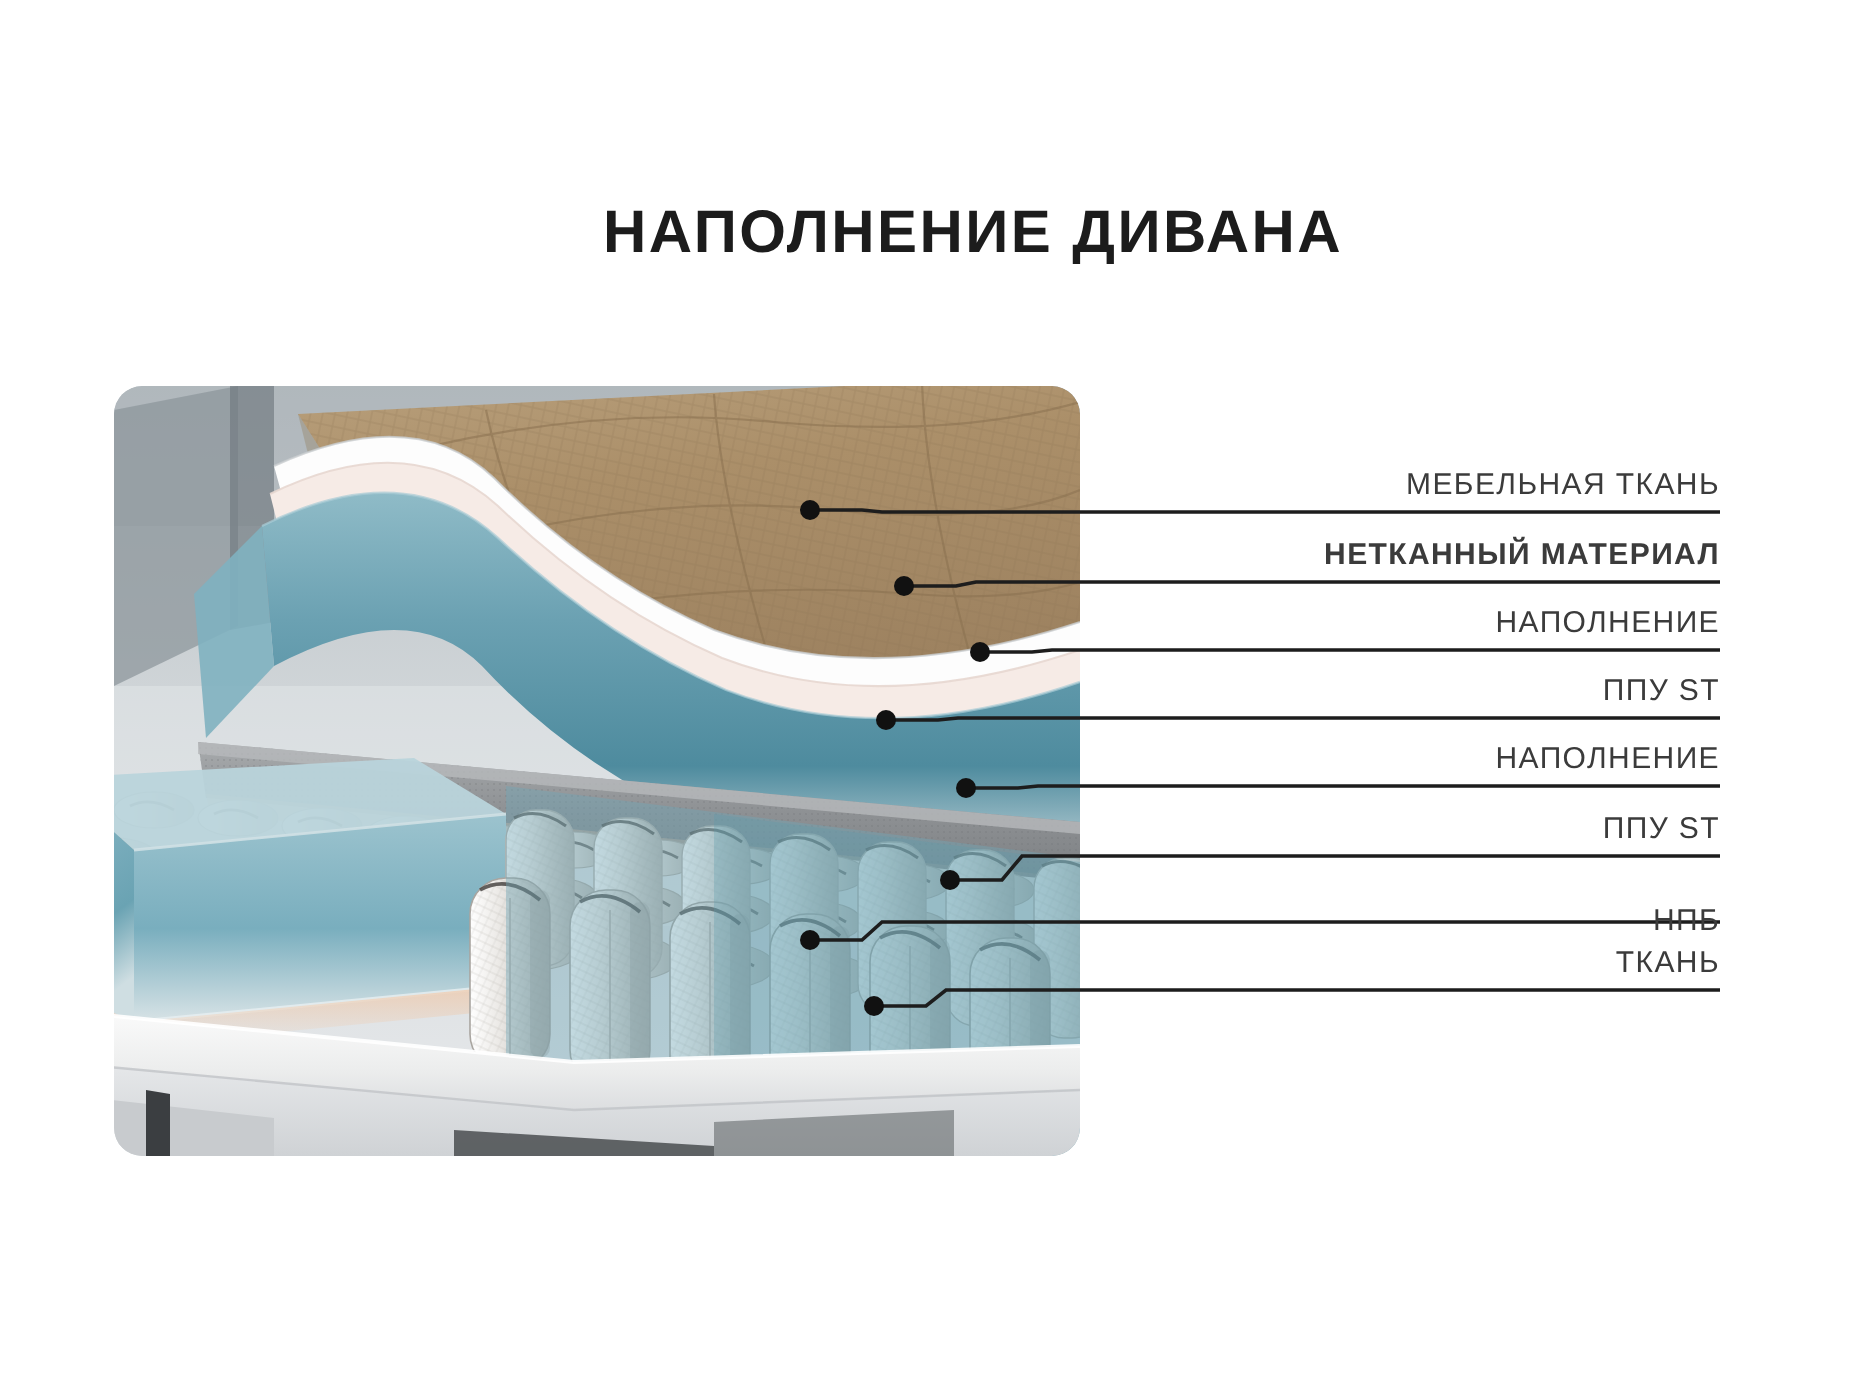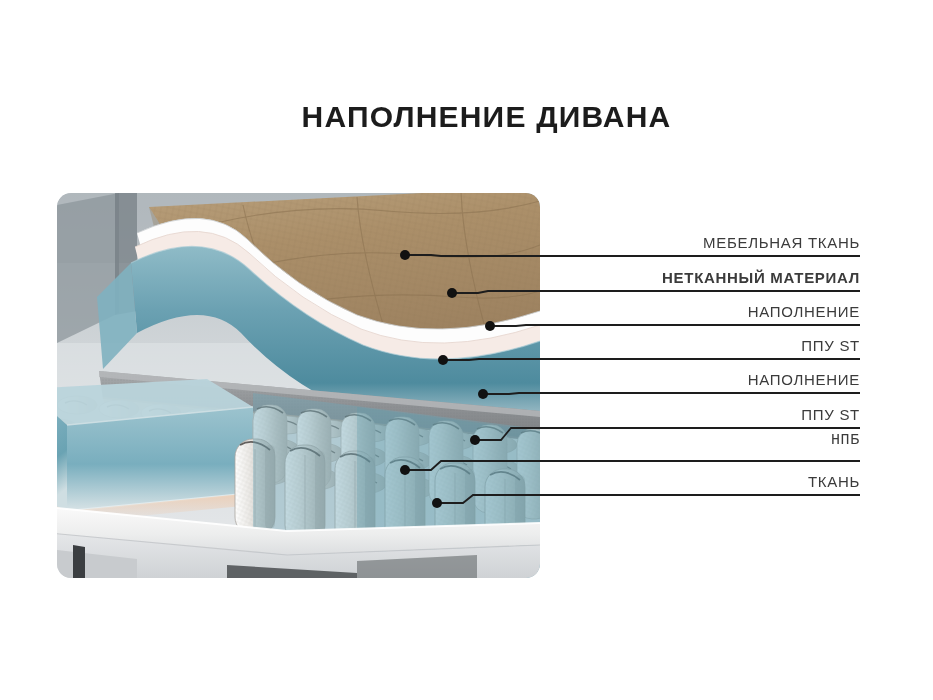--- a/index.html
+++ b/index.html
@@ -406,18 +406,18 @@
         </g>
     </svg>
 
     <div id="callout-labels">
         <div class="label-text" style="top: 254px;">МЕБЕЛЬНАЯ ТКАНЬ</div>
         <div class="label-text" style="top: 289px; font-weight: bold;">НЕТКАННЫЙ МАТЕРИАЛ</div>
         <div class="label-text" style="top: 323px;">НАПОЛНЕНИЕ</div>
         <div class="label-text" style="top: 357px;">ППУ ST</div>
         <div class="label-text" style="top: 391px;">НАПОЛНЕНИЕ</div>
         <div class="label-text" style="top: 426px;">ППУ ST</div>
-        <div class="label-text" style="top: 452px; font-family: Liberation Mono, monospace;">НПБ</div>
+        <div class="label-text" style="top: 472px;">НПБ</div>
         <div class="label-text" style="top: 493px;">ТКАНЬ</div>
       </div>
   </div>
 
 </div>
 
 </body></html>

